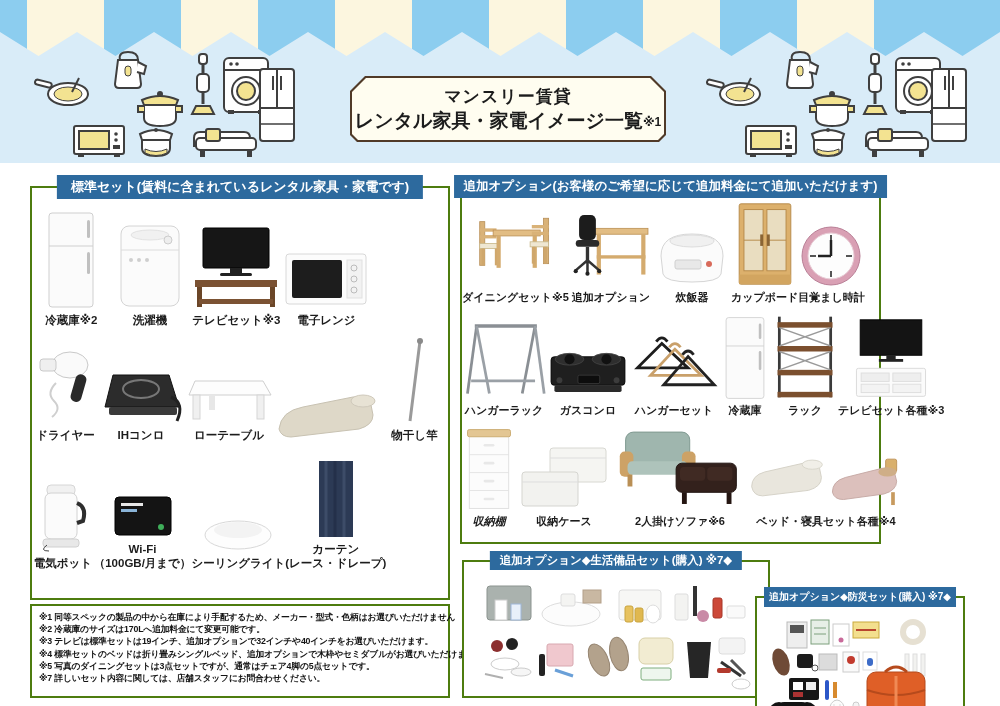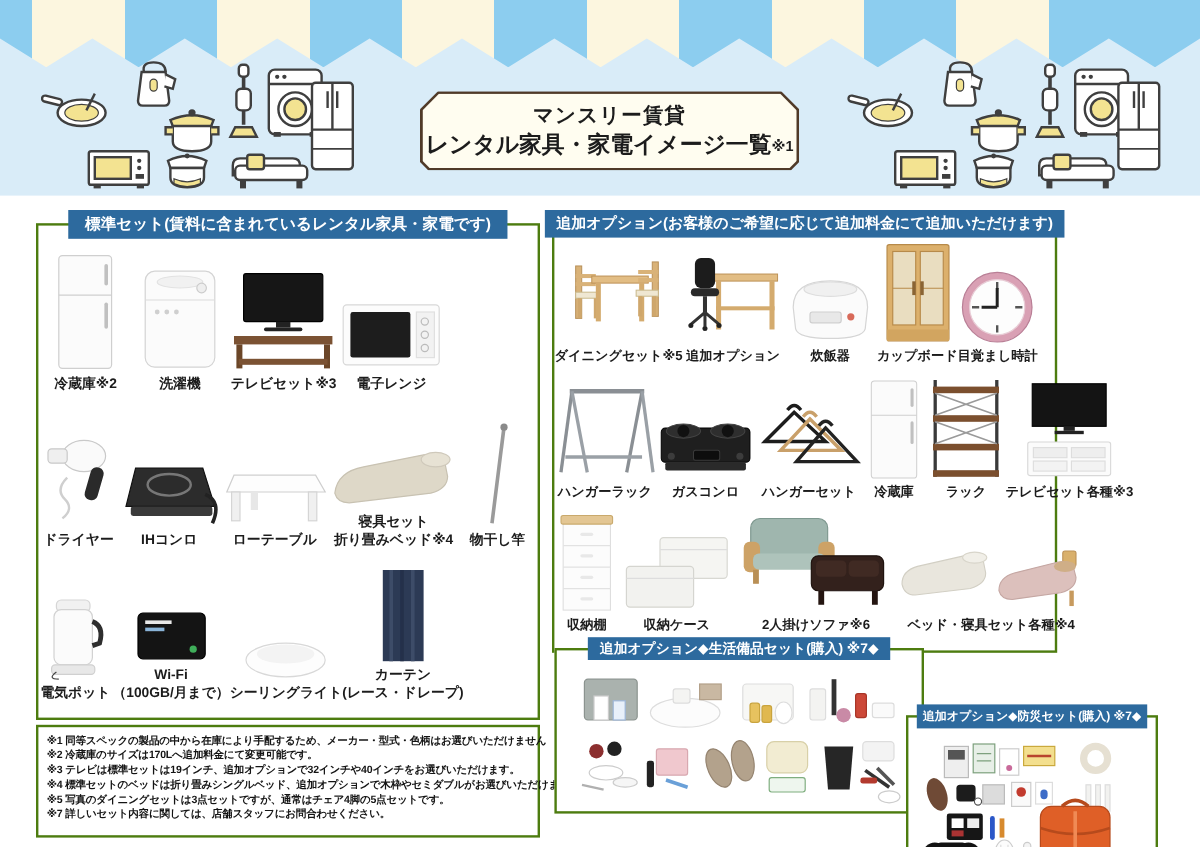--- a/index.html
+++ b/index.html
@@ -28,21 +28,21 @@
   .t2 .note{font-size:12px;font-weight:bold;vertical-align:1px;}
   
   .panel{position:absolute;border:2px solid #4d7c0f;background:#fff;box-sizing:border-box;}
   .panel .hdr{position:absolute;top:-13px;left:50%;transform:translateX(-50%);
     background:#2d6a9e;color:#fff;font-weight:bold;padding:3px 14px;white-space:nowrap;}
   .std{left:30px;top:186px;width:420px;height:414px;}
   .std .hdr{font-size:13px;}
   .add{left:460px;top:186px;width:421px;height:358px;}
   .add .hdr{font-size:12.5px;padding:3px 10px;}
   .foot{left:30px;top:604px;width:420px;height:94px;padding:5px 7px;}
-  .life{left:462px;top:540px;width:308px;height:138px;}
+  .life{left:462px;top:560px;width:308px;height:138px;}
   .life .hdr{font-size:11.5px;padding:2px 10px;top:-11px;}
   .disaster{left:755px;top:560px;width:210px;height:138px;margin-top:36px;}
   .disaster .hdr{font-size:10px;padding:3px 5px;top:-11px;}
   
   .row{display:grid;grid-template-columns:repeat(5,1fr);}
   .add .row{grid-template-columns:repeat(6,1fr);}
   .rowC{display:flex;}
   .item{display:flex;flex-direction:column;align-items:center;justify-content:flex-end;}
   .img{display:flex;align-items:flex-end;justify-content:center;}
   .std .r1{margin-top:14px;} .std .r1 .img{height:108px;}
@@ -320,24 +320,20 @@
             <span></span>
           </div>
         </div>
       <div class="item">
           <div class="img">
             <svg width="106" height="58" viewBox="0 0 106 58">
               <path d="M4 44 Q6 26 28 22 L78 12 Q92 10 96 20 L98 30 Q98 40 84 44 L16 52 Q6 52 4 44 Z" fill="#ded8c8" stroke="#c8c2b2"></path>
               <ellipse cx="88" cy="16" rx="12" ry="6" fill="#e7e2d4" stroke="#cfc9bb"></ellipse>
             </svg>
           </div>
-          <div class="lbl">
-            <span>寝具セット</span>
-            <span>折り畳みベッド※4</span>
-          </div>
         </div>
       <div class="item">
           <div class="img">
             <svg width="24" height="88" viewBox="0 0 24 88">
               <line x1="17" y1="4" x2="7" y2="84" stroke="#9a9a9a" stroke-width="3"></line>
               <circle cx="17" cy="4" r="3" fill="#8a8a8a"></circle>
             </svg>
           </div>
           <div class="lbl">
             <span>物干し竿</span>
@@ -595,21 +591,21 @@
               <rect x="13" y="71" width="30" height="9" fill="#f3f3f3" stroke="#ddd"></rect>
               <rect x="47" y="71" width="30" height="9" fill="#f3f3f3" stroke="#ddd"></rect>
             </svg>
           </div>
           <div class="lbl">
             <span>テレビセット各種※3</span>
           </div>
         </div>
     </div>
     <div class="rowC rC">
-      <div class="item" style="width:90px;">
+      <div class="item" style="width:90px;font-style:italic;">
           <div class="img">
             <svg width="54" height="86" viewBox="0 0 56 96">
               <rect x="6" y="10" width="44" height="82" fill="#fcfcfc" stroke="#dedede"></rect>
               <rect x="4" y="4" width="48" height="8" rx="2" fill="#e3c693" stroke="#c9a96c"></rect>
               <line x1="6" y1="32" x2="50" y2="32" stroke="#e2e2e2"></line>
               <line x1="6" y1="52" x2="50" y2="52" stroke="#e2e2e2"></line>
               <line x1="6" y1="72" x2="50" y2="72" stroke="#e2e2e2"></line>
               <rect x="22" y="20" width="12" height="3" rx="1.5" fill="#e8e8e8"></rect>
               <rect x="22" y="40" width="12" height="3" rx="1.5" fill="#e8e8e8"></rect>
               <rect x="22" y="60" width="12" height="3" rx="1.5" fill="#e8e8e8"></rect>

